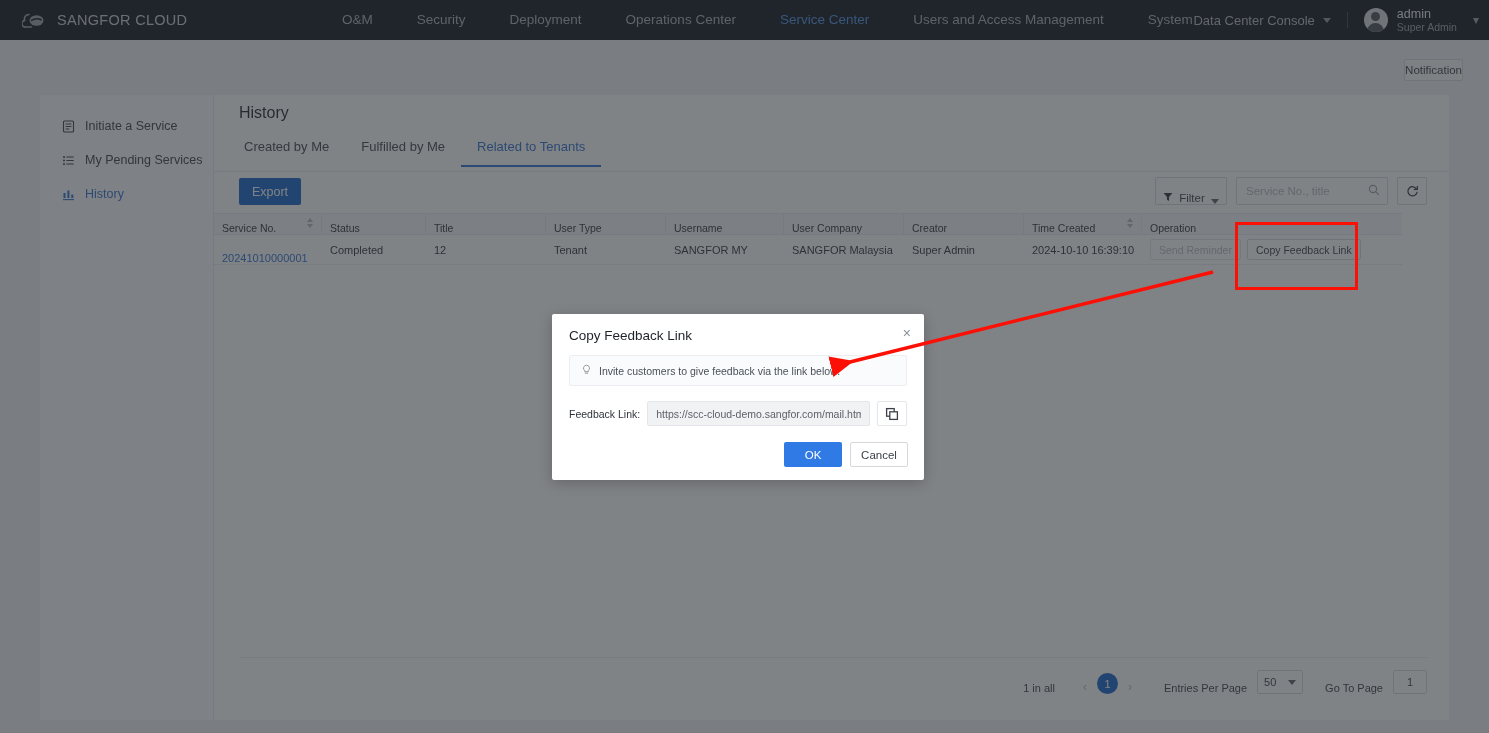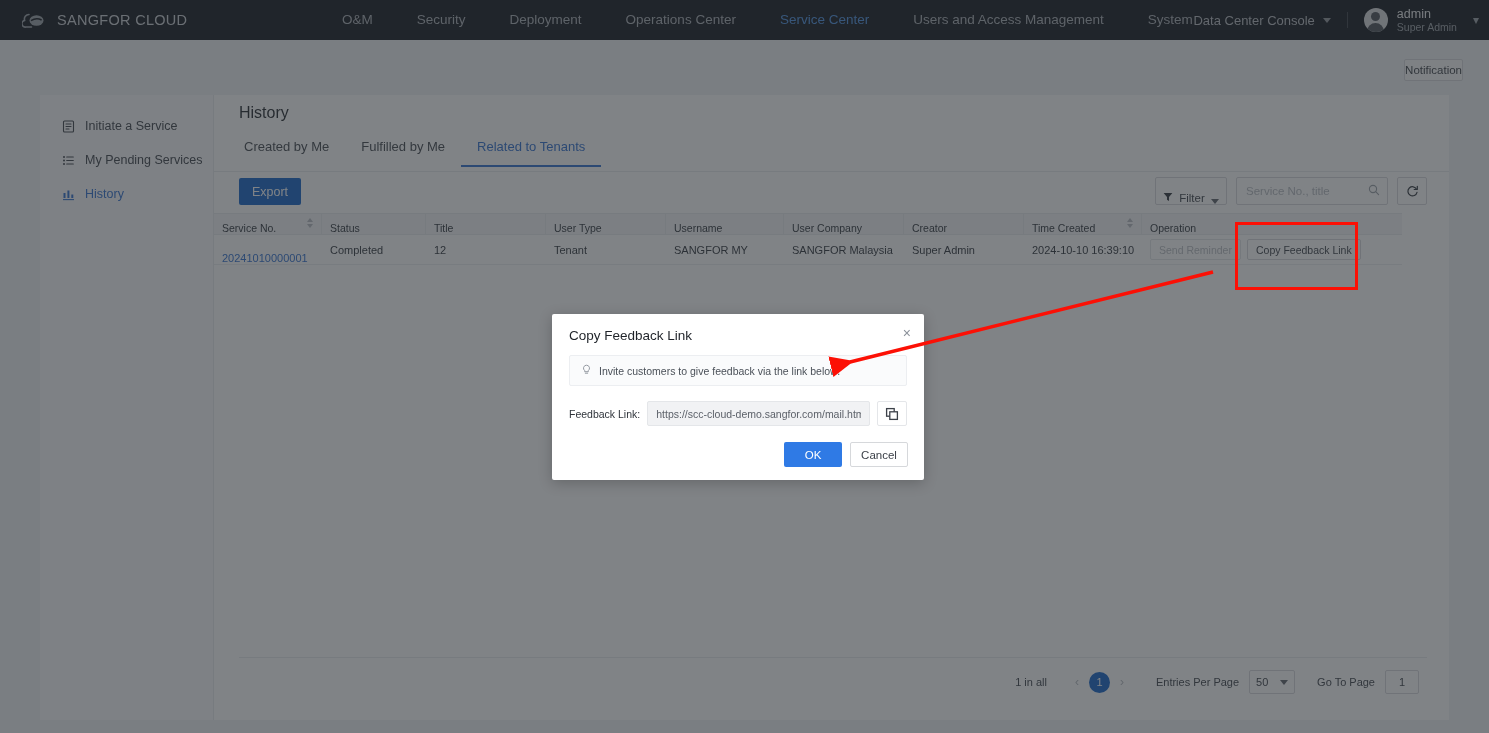--- a/index.html
+++ b/index.html
@@ -137,21 +137,21 @@
   .td { font-size: 11px; color: #2f343b; padding-left: 8px; white-space: nowrap; overflow: hidden; display:flex; align-items:center; }
   .td.link { color: #2f6fd0; cursor: pointer; margin-top: 16px; }
   .op-btn {
     height: 21px; border: 1px solid #d6d8db; background: #fff; border-radius: 2px;
     font-size: 10.5px; color: #3c4149; padding: 0 8px; display:flex; align-items:center; cursor: pointer;
     font-family: "Liberation Sans", sans-serif;
   }
   .op-btn.disabled { color: #b9bdc2; border-color: #e3e5e8; cursor: default; }
 
   
-  .pager { position: absolute; right: 30px; bottom: 26px; display: flex; align-items: center; gap: 0; }
+  .pager { position: absolute; right: 22px; bottom: 26px; display: flex; align-items: flex-end; gap: 0; }
   .pg-total { font-size: 11px; color: #3c4149; margin-right: 18px; }
   .pg-arrow { font-size: 12px; color: #b6bac0; padding: 0 10px; cursor: pointer; }
   .pg-num {
     width: 21px; height: 21px; border-radius: 50%; background: #1263c9; color: #fff;
     font-size: 11px; display: flex; align-items: center; justify-content: center; cursor: pointer;
   }
   .pg-label { font-size: 11px; color: #3c4149; margin: 0 10px 0 22px; }
   .pg-select {
     width: 46px; height: 24px; border: 1px solid #d6d8db; background: #fff; border-radius: 2px;
     display: flex; align-items: center; justify-content: space-between; padding: 0 6px;

